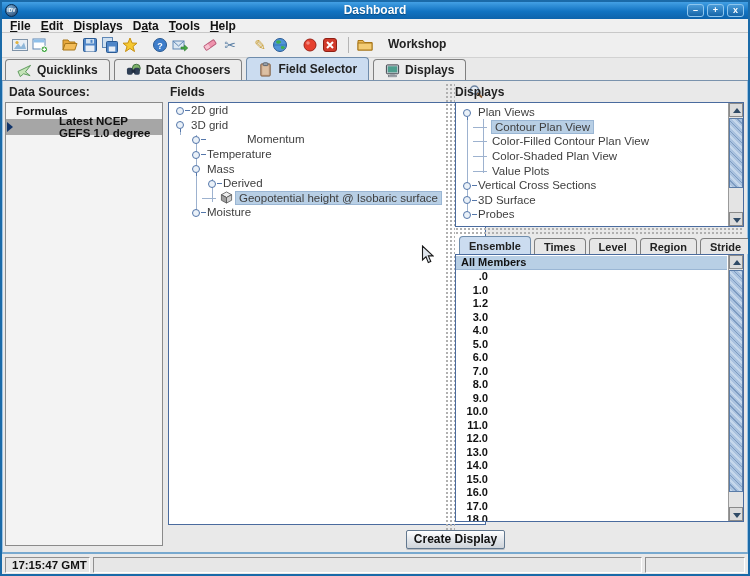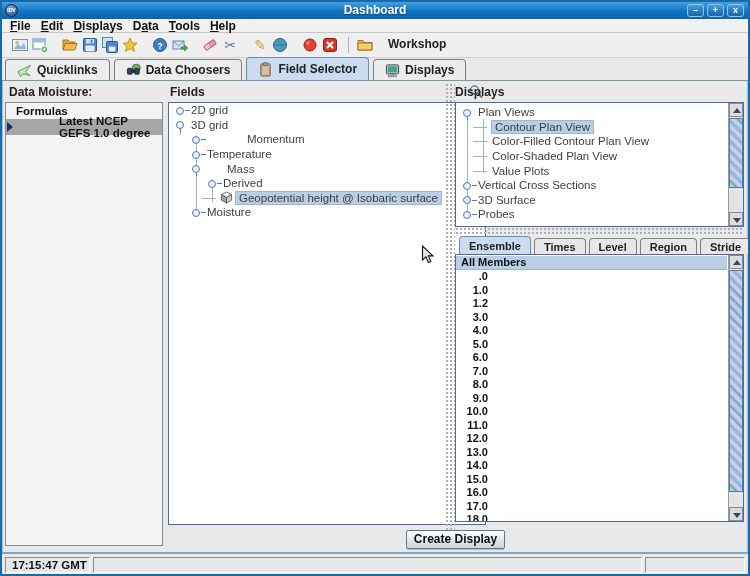--- a/index.html
+++ b/index.html
@@ -232,21 +232,21 @@
             <rect x="5.5" y="11.8" width="5" height="1.4" fill="#9aa0a8"></rect>
             <rect x="3.5" y="13.2" width="9" height="1.6" fill="#b8bec6" stroke="#5a6066" stroke-width="0.5"></rect>
           </svg></span>
         <span>Displays</span>
       </div>
     </div>
 
   <div class="content">
 
     <div class="left-panel">
-      <div class="panel-header" style="padding-left:4px;">Data Moisture:</div>
+      <div class="panel-header" style="padding-left:4px;">Data Sources:</div>
       <div class="ds-box" id="ds-box">
           <div class="ds-row">
             <span>Formulas</span>
           </div>
           <div class="ds-row sel">
             <span class="tri"></span>
             <span>Latest NCEP GEFS 1.0 degree</span>
           </div>
         </div>
     </div>
@@ -272,21 +272,21 @@
             <span class="label">3D grid</span>
           </div>
           <div class="trow" style="padding-left: 20px; gap: 40px;">
             <span class="hd c"></span>
             <span class="label">Momentum</span>
           </div>
           <div class="trow" style="padding-left: 20px;">
             <span class="hd c"></span>
             <span class="label">Temperature</span>
           </div>
-          <div class="trow" style="padding-left: 20px; gap: 20px;">
+          <div class="trow" style="padding-left: 20px;">
             <span class="hd e"></span>
             <span class="label">Mass</span>
           </div>
           <div class="trow" style="padding-left: 36px;">
             <span class="hd c"></span>
             <span class="label">Derived</span>
           </div>
           <div class="trow" style="padding-left: 36px;">
             <span class="conn"></span>
             <span class="icn " style="width: 13px; height: 13px; margin-left: 2px;"><svg width="13" height="13" viewBox="0 0 14 14">

